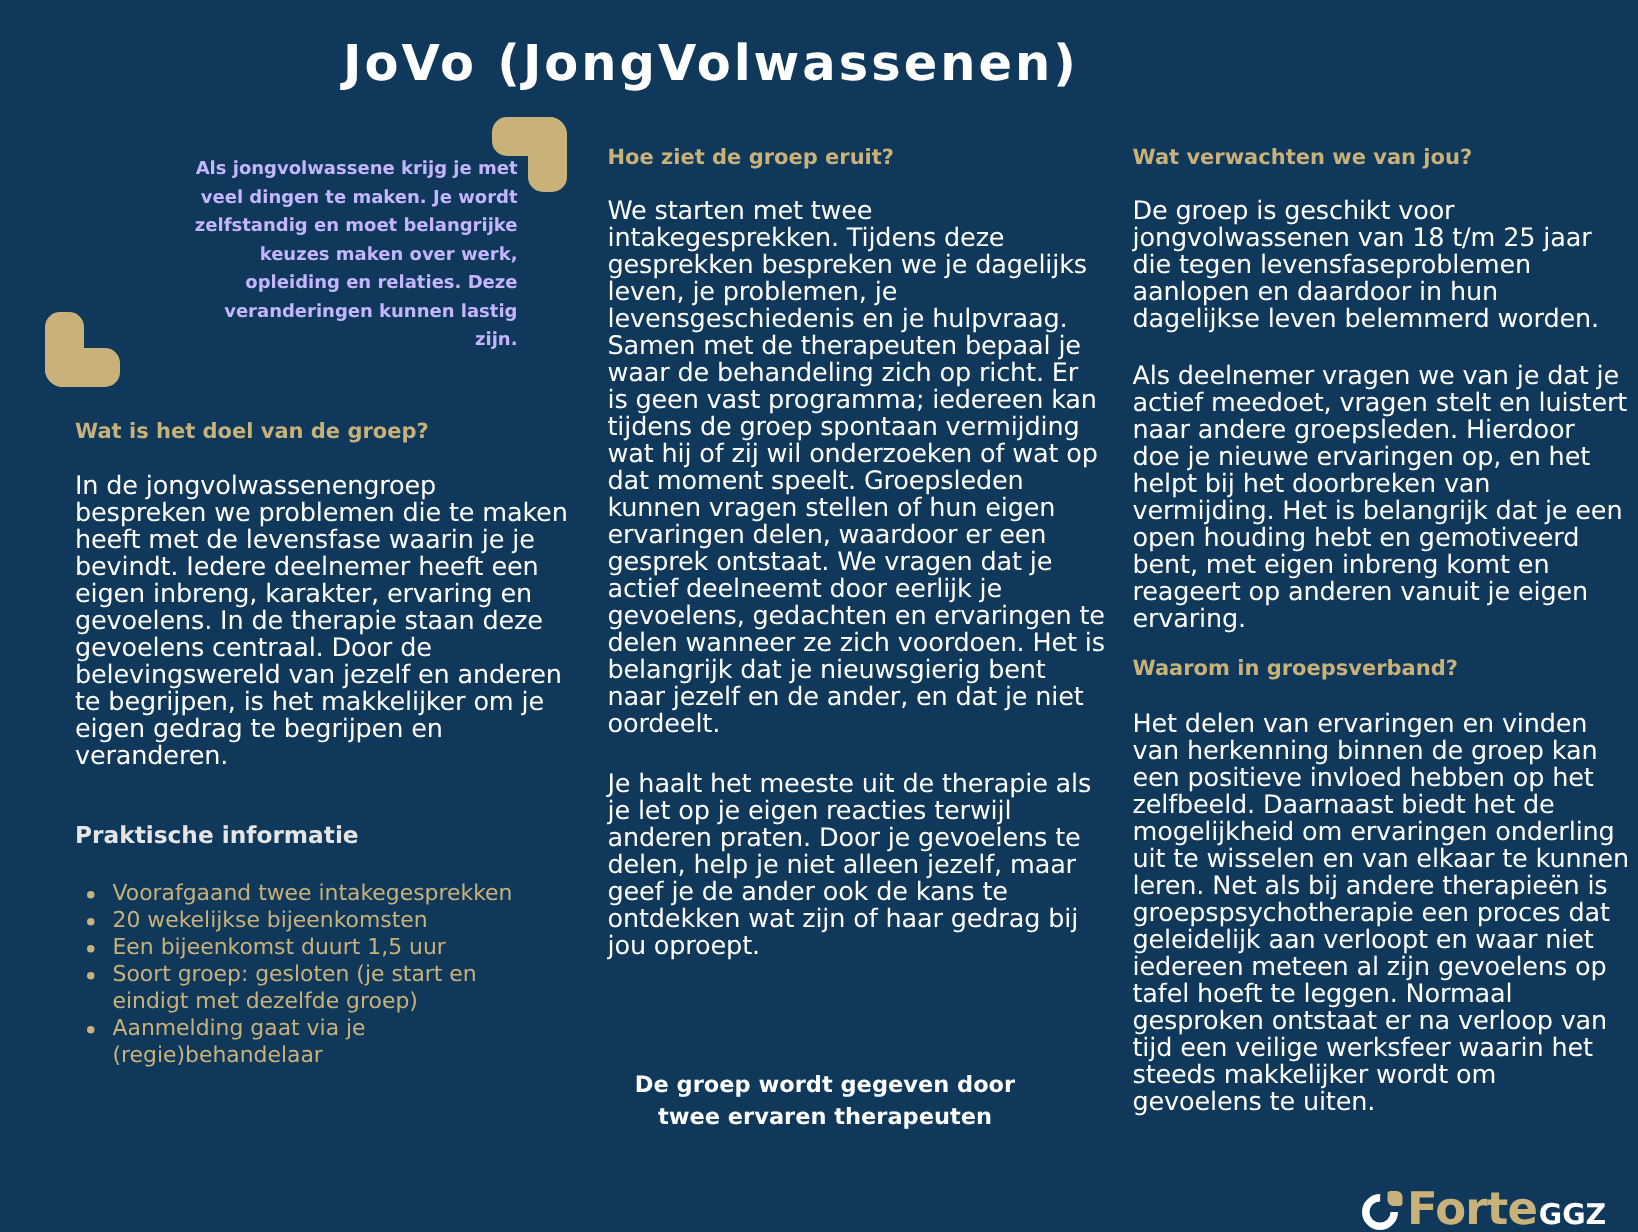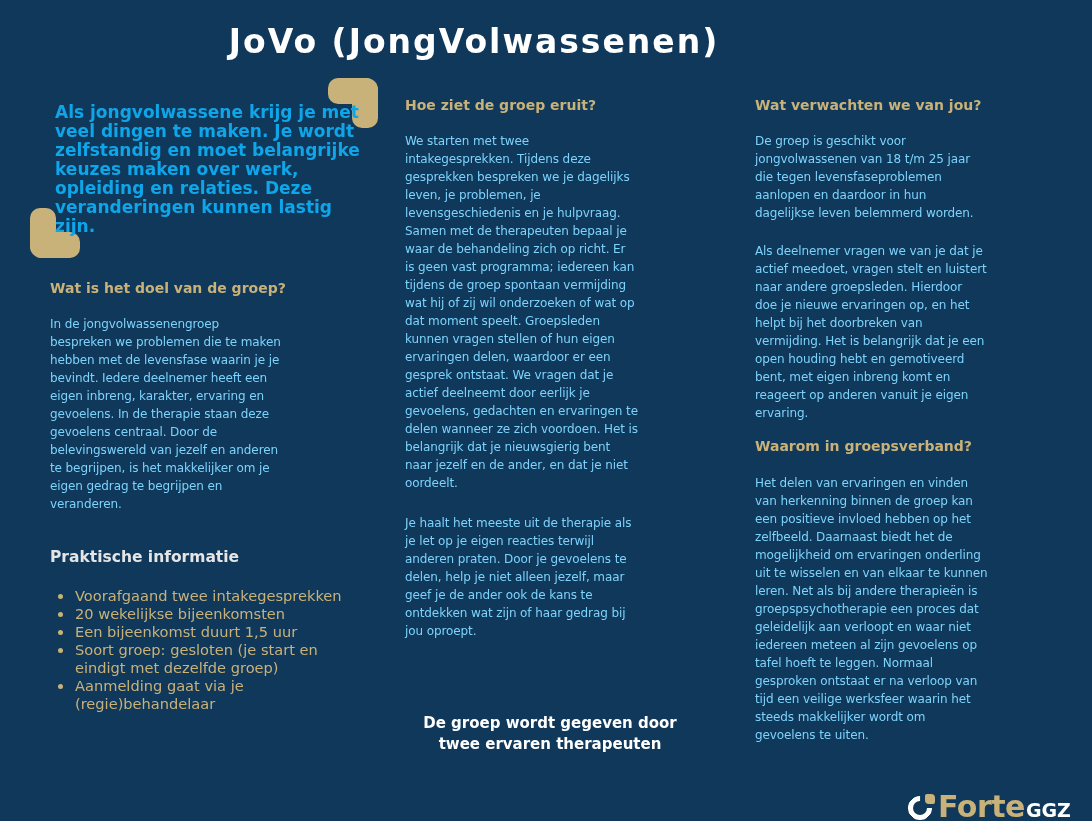--- a/index.html
+++ b/index.html
@@ -30,41 +30,41 @@
     .bracket-tr .h { position: absolute; left: 0; top: 0; width: 50px; height: 26px; background: #c9b27a; border-radius: 10px 12px 0 10px; }
     .bracket-tr .v { position: absolute; right: 0; top: 0; width: 26px; height: 50px; background: #c9b27a; border-radius: 0 12px 10px 10px; }
     
     .bracket-bl { left: 30px; top: 208px; width: 50px; height: 50px; background: transparent; }
     .bracket-bl .v { position: absolute; left: 0; top: 0; width: 26px; height: 50px; background: #c9b27a; border-radius: 10px 10px 10px 12px; }
     .bracket-bl .h { position: absolute; left: 0; bottom: 0; width: 50px; height: 26px; background: #c9b27a; border-radius: 10px 10px 10px 12px; }
 
     .intro {
       position: absolute;
       left: 55px; top: 103px; width: 290px;
-      text-align: left;
-      font-weight: bold;
-      font-size: 17px;
+      text-align: right;
+      font-weight: bold;
+      font-size: 12px;
       line-height: 19px;
-      color: #0ea5e9;
+      color: #c4b5fd;
     }
     .line { display: block; white-space: nowrap; }
     .h2 {
       position: absolute;
       font-weight: bold;
       font-size: 14px;
       line-height: 18px;
       color: #c9b27a;
       white-space: nowrap;
     }
     .h2.white { color: #e5e5e5; font-size: 15.5px; }
     .para {
       position: absolute;
-      font-size: 12px;
+      font-size: 17px;
       line-height: 18px;
-      color: #7dd3fc;
+      color: #ffffff;
       letter-spacing: -0.1px;
     }
     .bullets {
       position: absolute;
       list-style: none;
       font-size: 14.6px;
       line-height: 18px;
       color: #c9b27a;
     }
     .bullets li { position: relative; padding-left: 25px; }
@@ -130,21 +130,21 @@
   <span class="line">keuzes maken over werk,</span>
   <span class="line">opleiding en relaties. Deze</span>
   <span class="line">veranderingen kunnen lastig</span>
   <span class="line">zijn.</span>
 </div>
 
 <h2 class="h2" style="left:50px; top:279px;">Wat is het doel van de groep?</h2>
 <div class="para" style="left:50px; top:315px;">
   <span class="line">In de jongvolwassenengroep</span>
   <span class="line">bespreken we problemen die te maken</span>
-  <span class="line">hebben met de levensfase waarin je je</span>
+  <span class="line">heeft met de levensfase waarin je je</span>
   <span class="line">bevindt. Iedere deelnemer heeft een</span>
   <span class="line">eigen inbreng, karakter, ervaring en</span>
   <span class="line">gevoelens. In de therapie staan deze</span>
   <span class="line">gevoelens centraal. Door de</span>
   <span class="line">belevingswereld van jezelf en anderen</span>
   <span class="line">te begrijpen, is het makkelijker om je</span>
   <span class="line">eigen gedrag te begrijpen en</span>
   <span class="line">veranderen.</span>
 </div>
 

